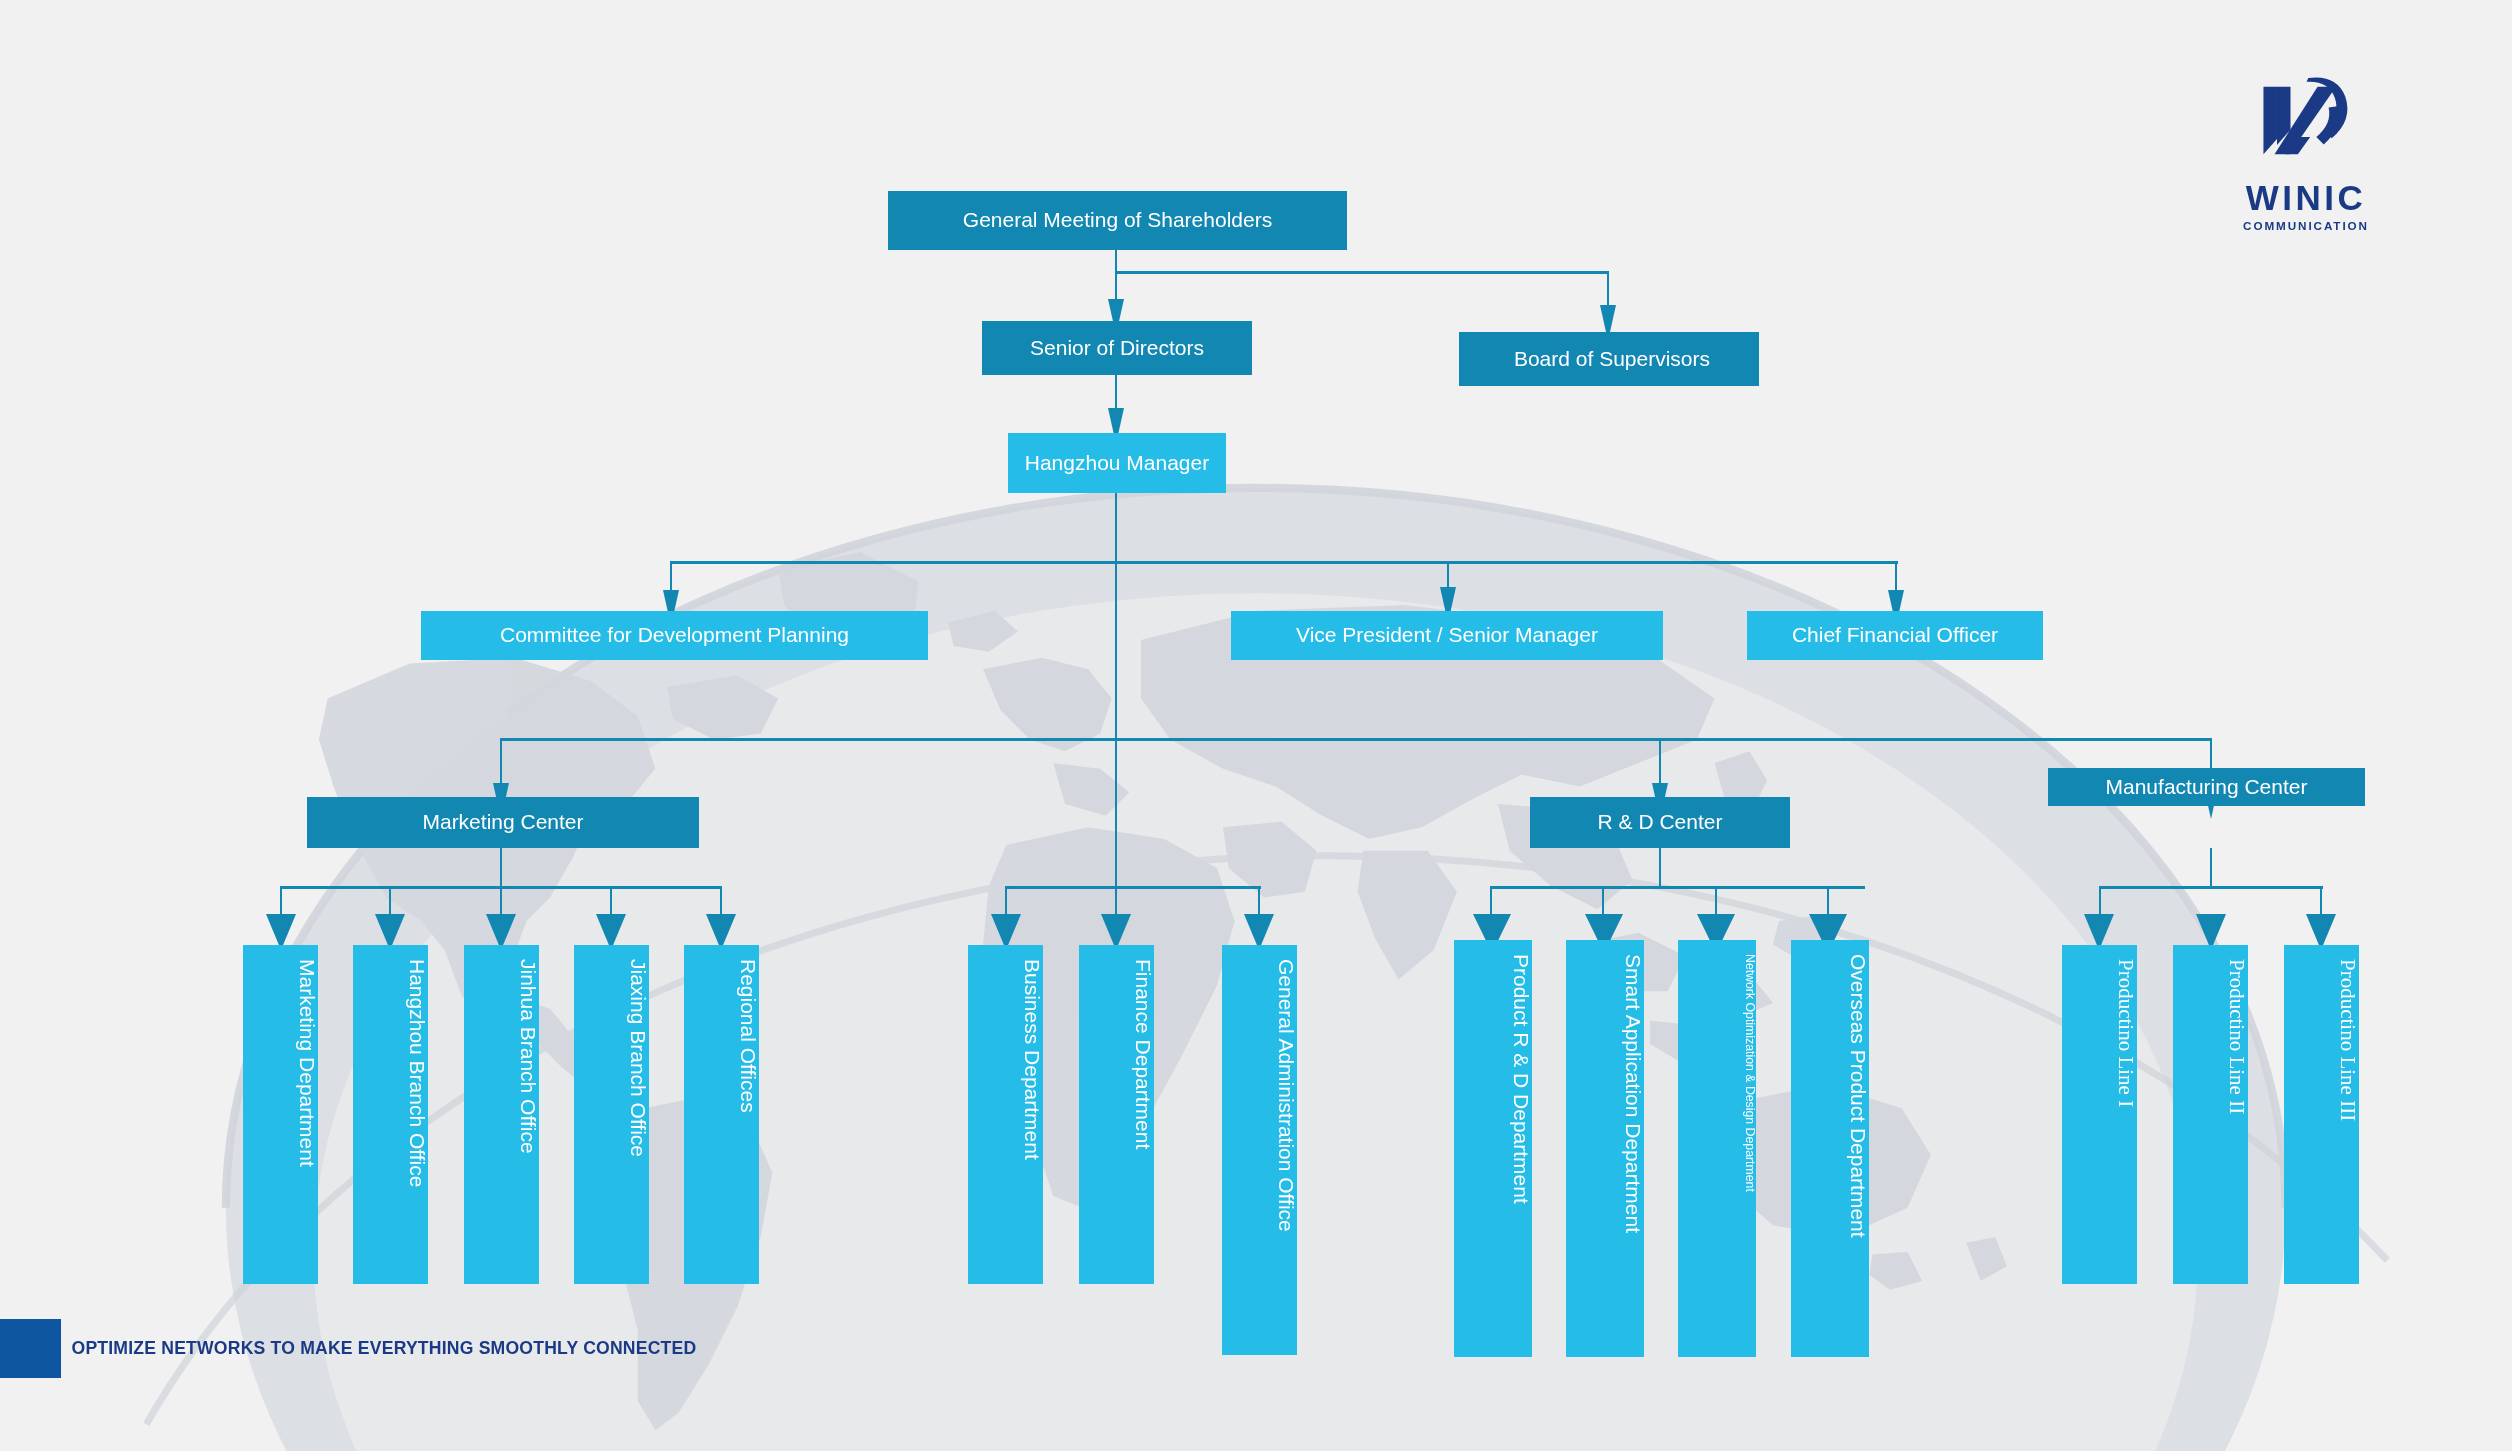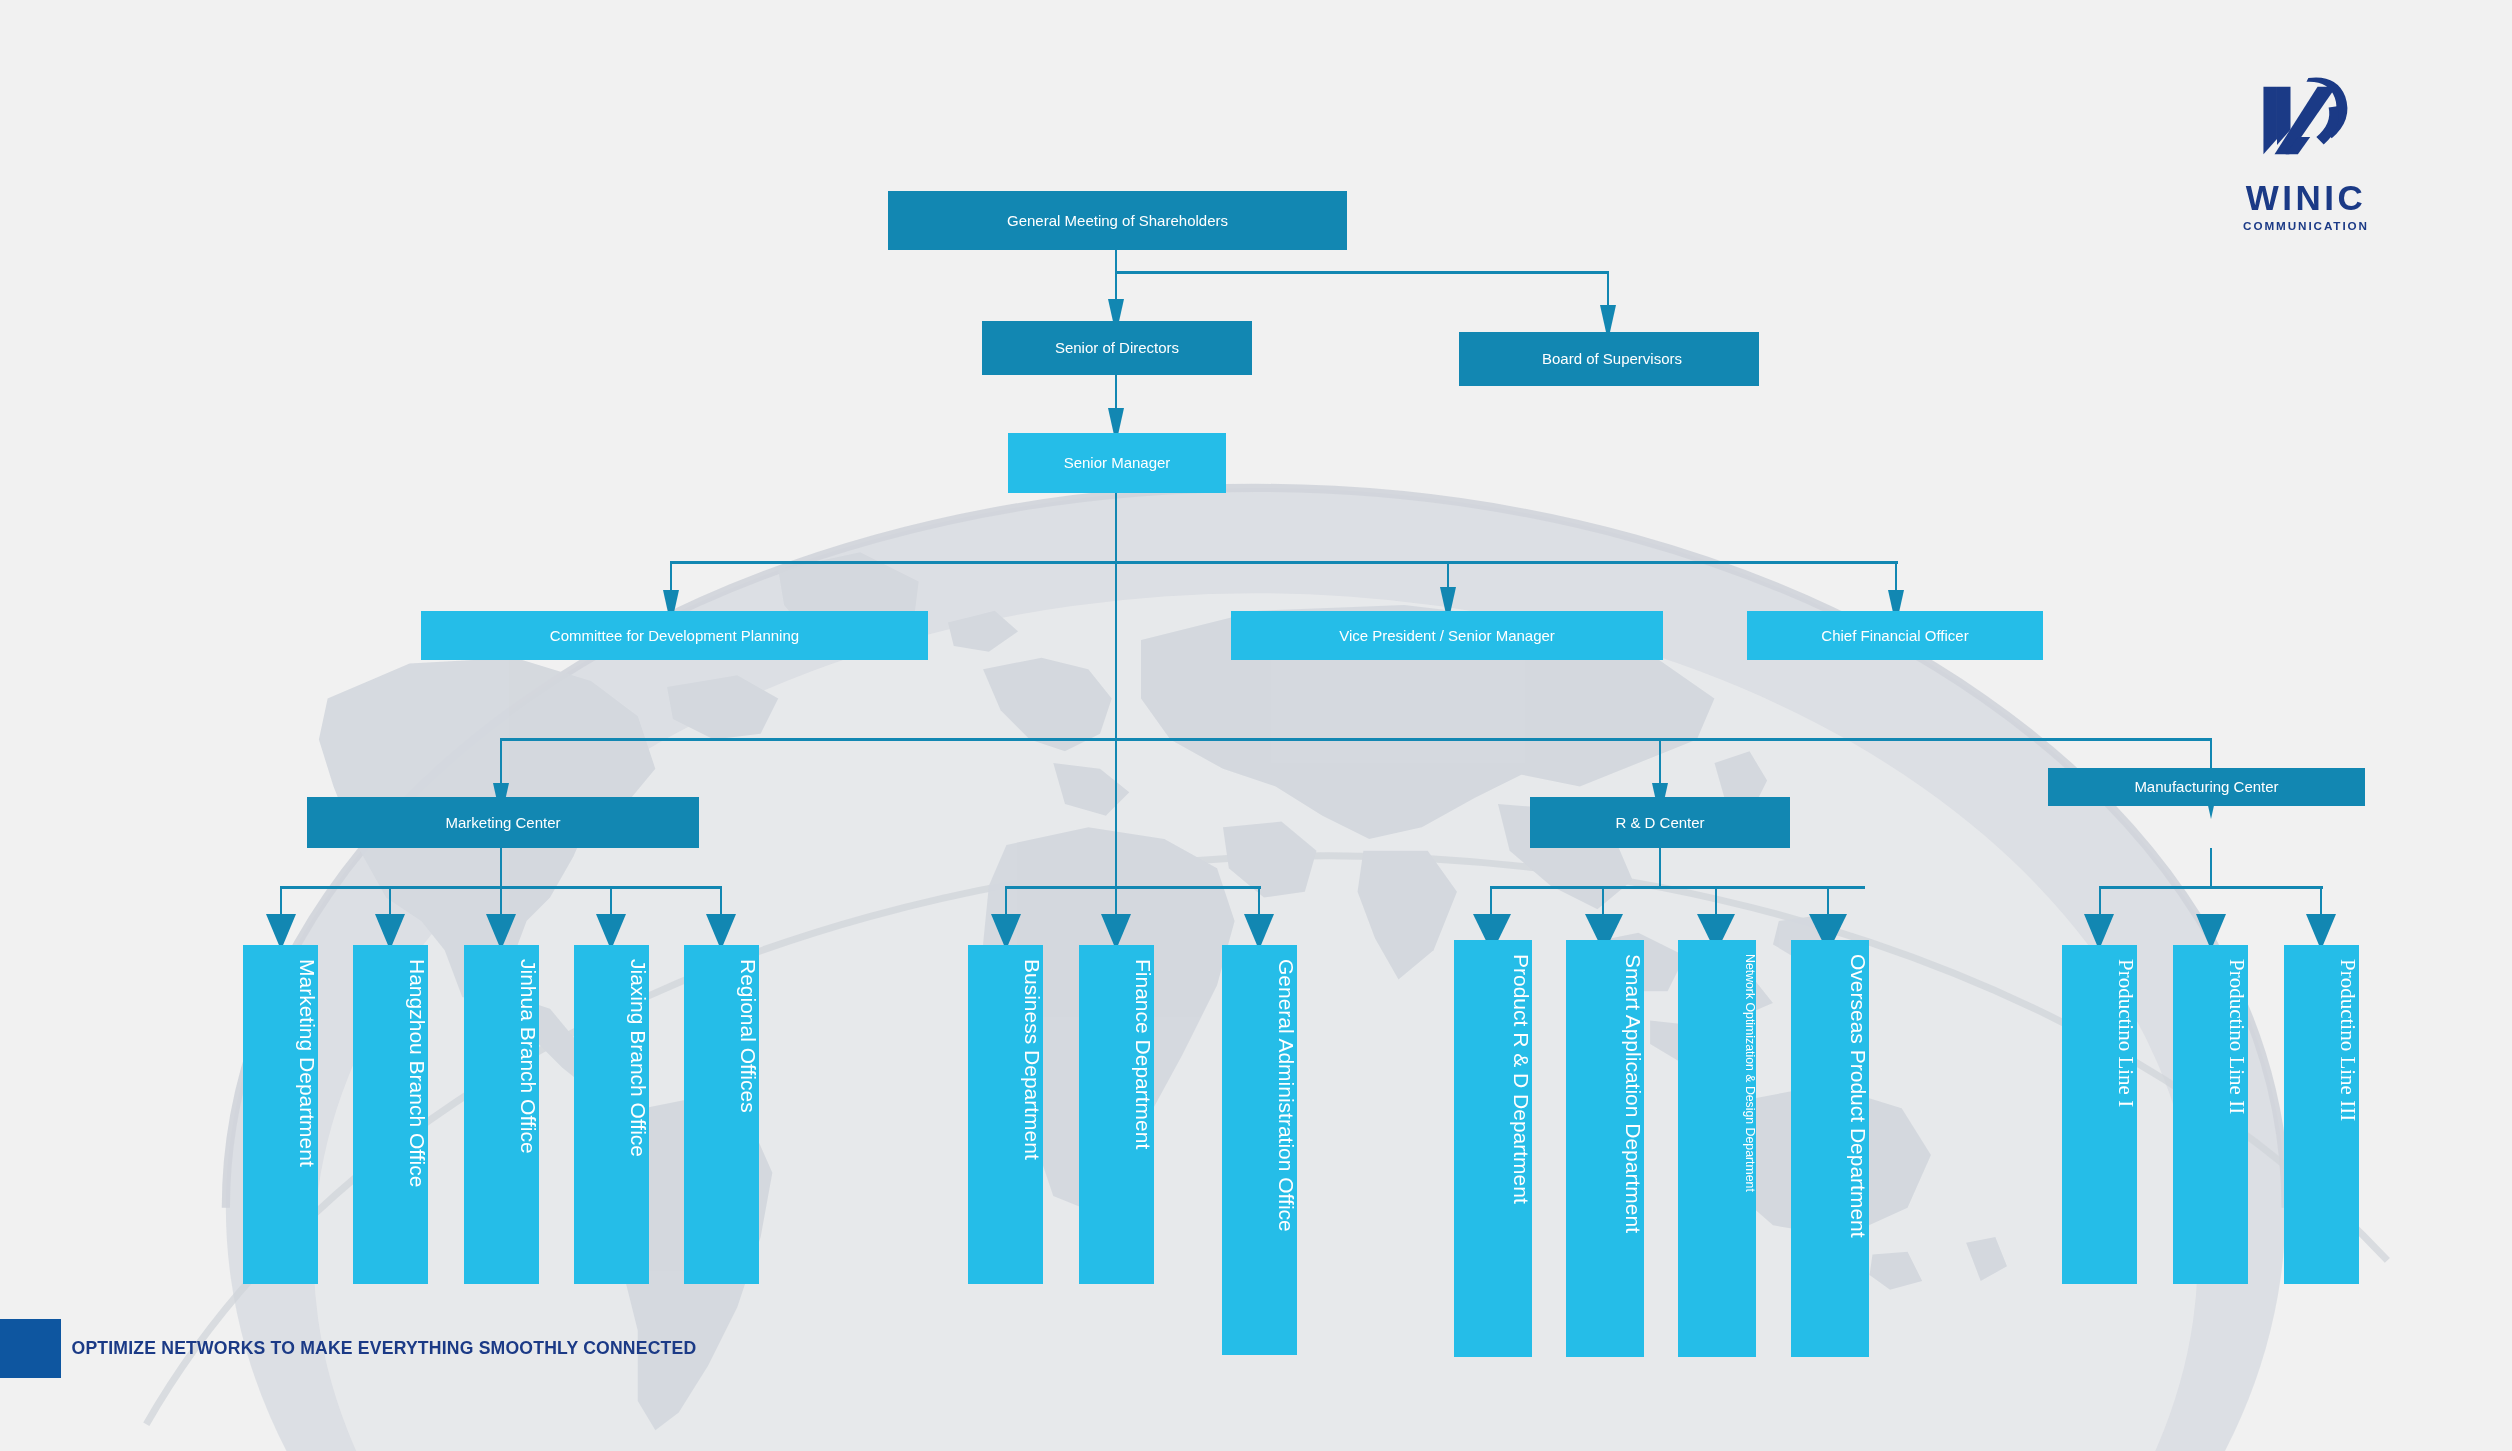--- a/index.html
+++ b/index.html
@@ -26,21 +26,21 @@
   .node{
     position:absolute;z-index:4;
     display:flex;align-items:center;justify-content:center;
     color:#ffffff;
     text-align:center;
     box-sizing:border-box;
     line-height:1.05;
   }
   .node.dark{background:#1287b2;}
   .node.light{background:#25bde8;}
-  .node.h{font-size:15px;}
+  .node.h{font-size:21px;}
   .node.v{writing-mode:vertical-rl;text-orientation:mixed;font-size:21px;padding:14px 0;
           align-items:flex-start;justify-content:flex-start;}
   .node.v.small{font-size:12.3px;}
   .node.v.roman{font-family:"Liberation Serif", serif;}
 
   
   .ln{position:absolute;background:#1287b2;z-index:3;}
   .ln.v{width:2.3px;}
   .ln.h{height:2.9px;}
   .arrow{position:absolute;z-index:3;width:0;height:0;
@@ -201,21 +201,21 @@
   <div class="arrow" style="left:2084px;top:906px;"></div>
   <div class="arrow" style="left:2196px;top:906px;"></div>
   <div class="arrow" style="left:2306px;top:906px;"></div>
 
   <div class="node dark h" style="left:888px;top:183px;width:459px;height:59px;">General Meeting of Shareholders</div>
 
   <div class="node dark h" style="left:982px;top:313px;width:270px;height:54px;">Senior of Directors</div>
 
   <div class="node dark h" style="left:1459px;top:324px;width:300px;height:54px;padding-left:6px;">Board of Supervisors</div>
 
-  <div class="node light h" style="left:1008px;top:425px;width:218px;height:60px;">Senior Manager</div>
+  <div class="node light h" style="left:1008px;top:425px;width:218px;height:60px;">Hangzhou Manager</div>
 
   <div class="node light h" style="left:1231px;top:603px;width:432px;height:49px;">Vice President / Senior Manager</div>
 
   <div class="node light h" style="left:421px;top:603px;width:507px;height:49px;">Committee for Development Planning</div>
 
   <div class="node light h" style="left:1747px;top:603px;width:296px;height:49px;">Chief Financial Officer</div>
 
   <div class="node dark h" style="left:307px;top:789px;width:392px;height:51px;">Marketing Center</div>
 
   <div class="node dark h" style="left:1530px;top:789px;width:260px;height:51px;">R &amp; D Center</div>

